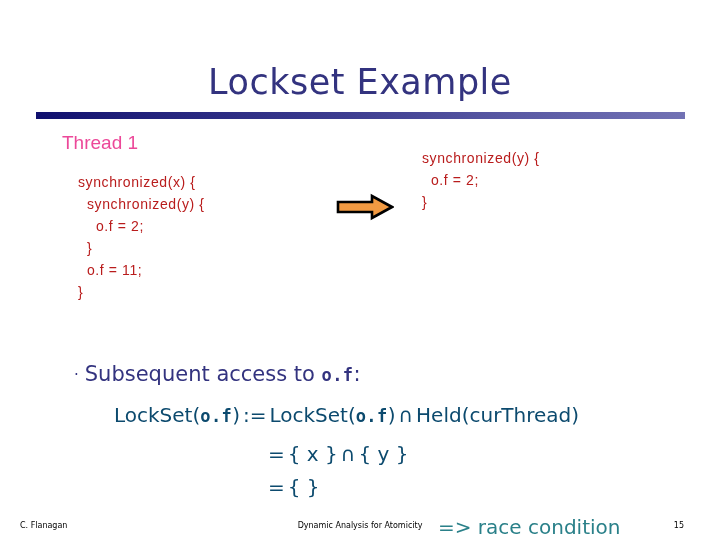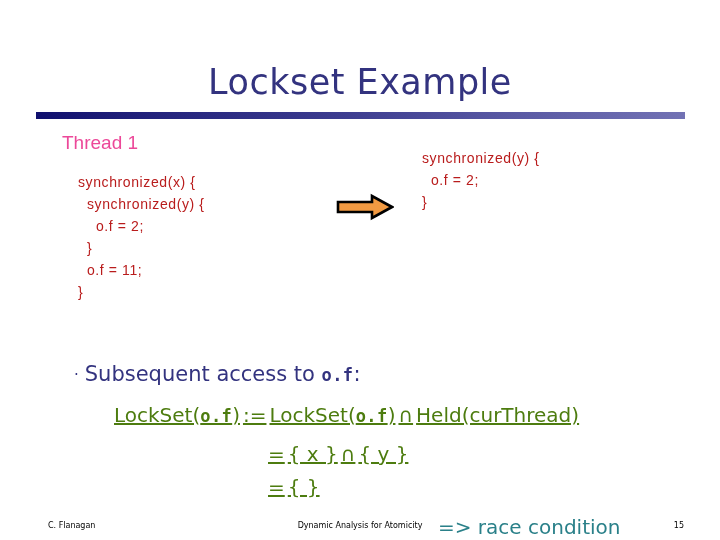--- a/index.html
+++ b/index.html
@@ -103,23 +103,22 @@
     font-weight: bold;
     font-size: 17px;
     letter-spacing: 0.4px;
   }
 
   
   .equation {
     position: absolute;
     font-size: 20px;
     line-height: 28px;
-    color: #4d7c0f;
-    white-space: nowrap;
-    text-decoration: underline;
+    color: #0c4a6e;
+    white-space: nowrap;
   }
   #eq-line-1 { left: 114px; top: 401px; }
   #eq-line-2 { left: 268px; top: 440px; }
   #eq-line-3 { left: 268px; top: 473px; }
 
   #race-note {
     position: absolute;
     left: 438px;
     top: 473px;
     font-size: 20px;
@@ -134,21 +133,21 @@
   
   .footer-text {
     position: absolute;
     bottom: 8px;
     font-family: "DejaVu Sans", sans-serif;
     font-size: 8px;
     line-height: 12px;
     color: #000000;
     white-space: nowrap;
   }
-  #footer-author  { left: 48px; }
+  #footer-author  { left: 20px; }
   #footer-center  { left: 0; right: 0; text-align: center; margin-top: 44px; }
   #footer-page    { right: 36px; margin-left: 9px; }
 </style>
 </head>
 <body>
 
 <div class="slide">
 
   <div id="slide-title">Lockset Example</div>
 

